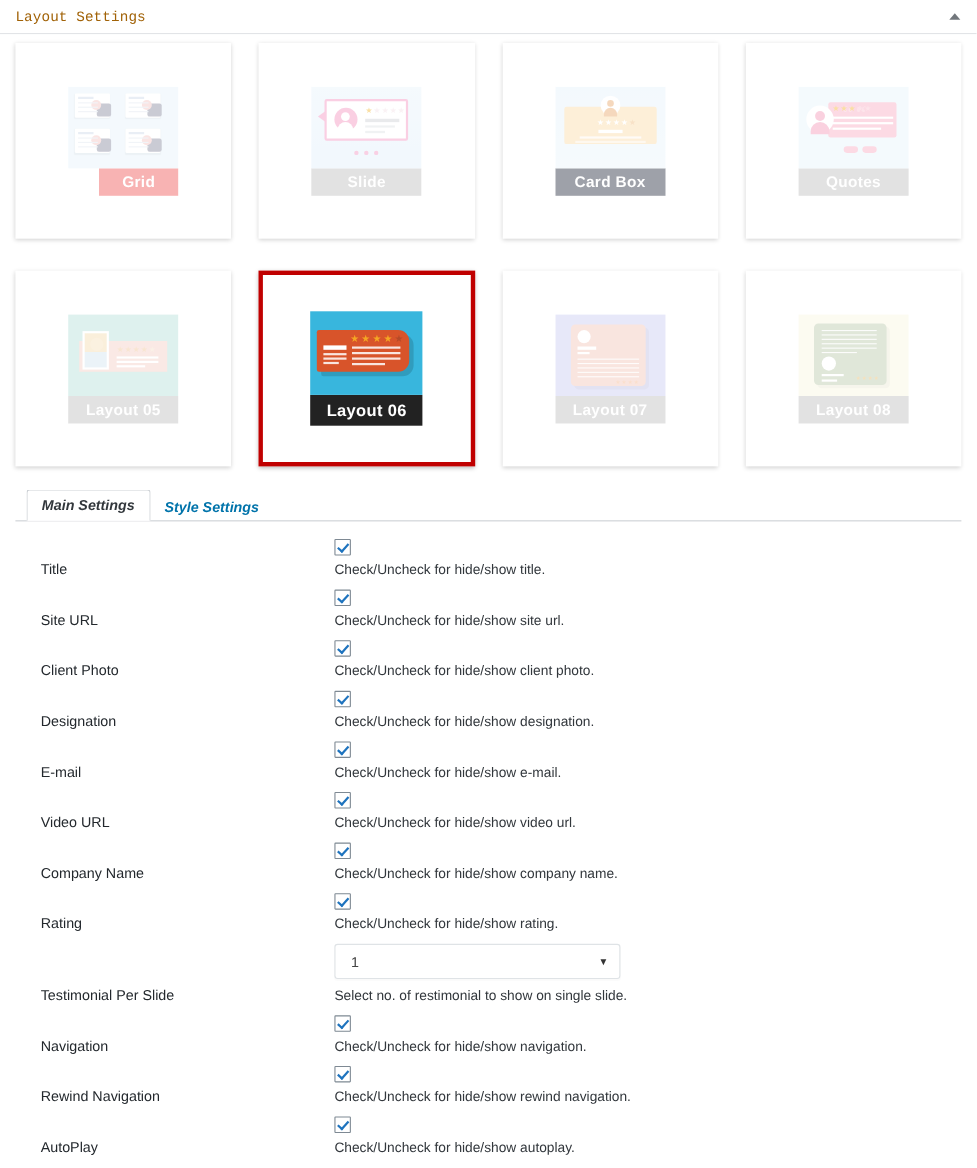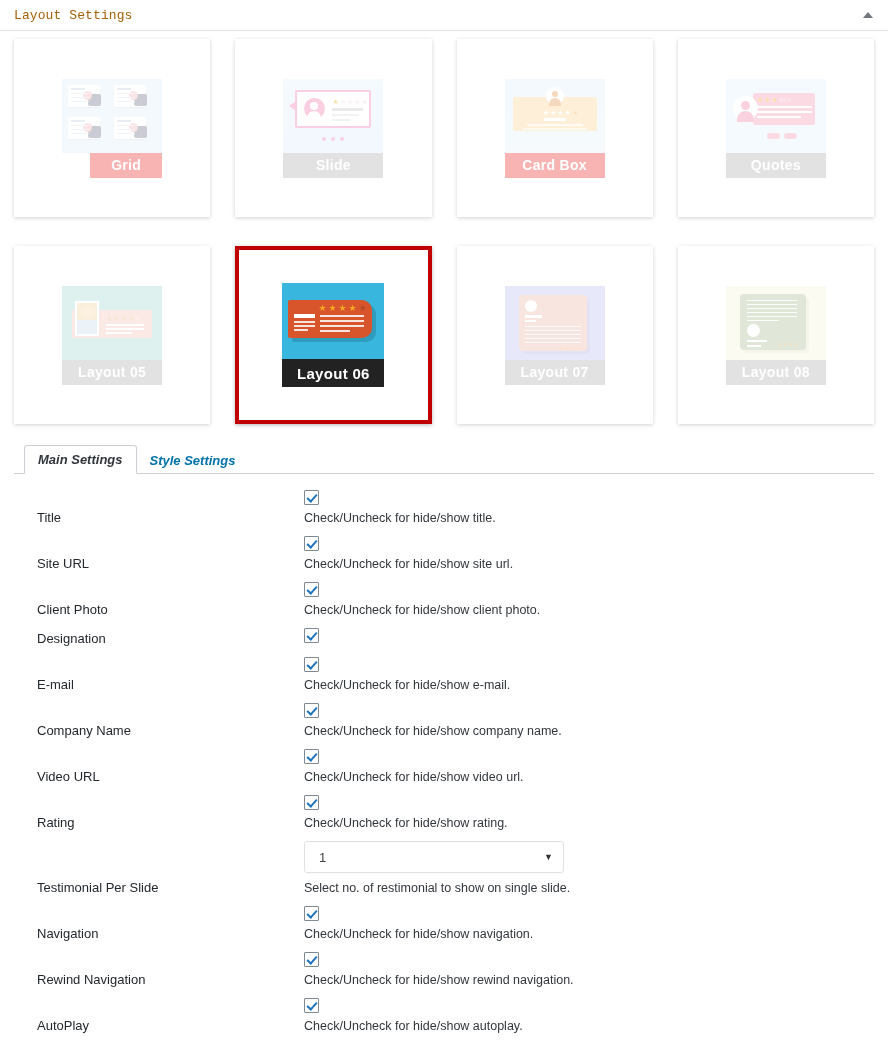--- a/index.html
+++ b/index.html
@@ -396,21 +396,21 @@
             <span class="star" style="color:#fff;">★</span>
               <span class="star" style="color:#fff;">★</span>
               <span class="star" style="color:#fff;">★</span>
               <span class="star" style="color:#fff;">★</span>
               <span class="star" style="color:#f0b775;">★</span>
           </div>
           <div class="ln" style="left:39px; top:39px; width:22px; height:3px;"></div>
           <div class="ln" style="left:22px; top:45px; width:56px; height:2px; opacity:.8;"></div>
           <div class="ln" style="left:18px; top:49px; width:64px; height:2px; opacity:.6;"></div>
         </div>
-        <div class="thumb-label" style="background:#ef4444;">Card Box</div>
+        <div class="thumb-label" style="background:#0f172a;">Card Box</div>
       </div>
     </div>
 
     <div class="layout-card">
       <div class="thumb faded">
         <div class="thumb-art quotes-art">
           <div class="q-card"></div>
           <div class="q-mark" style="left:40px; top:17px;">“</div>
           <div class="q-mark" style="left:52px; top:17px;">“</div>
           <div class="star-row" style="left:31px; top:17px;">
@@ -552,44 +552,45 @@
       <div class="sfield">
         <span class="cbx"></span>
         <div class="hint">Check/Uncheck for hide/show client photo.</div>
       </div>
     </div>
 
     <div class="srow">
       <div class="slabel">Designation</div>
       <div class="sfield">
         <span class="cbx"></span>
+        <div class="hint">Check/Uncheck for hide/show designation.</div>
       </div>
     </div>
 
     <div class="srow">
       <div class="slabel">E-mail</div>
       <div class="sfield">
         <span class="cbx"></span>
         <div class="hint">Check/Uncheck for hide/show e-mail.</div>
       </div>
     </div>
 
     <div class="srow">
+      <div class="slabel">Video URL</div>
+      <div class="sfield">
+        <span class="cbx"></span>
+        <div class="hint">Check/Uncheck for hide/show video url.</div>
+      </div>
+    </div>
+
+    <div class="srow">
       <div class="slabel">Company Name</div>
       <div class="sfield">
         <span class="cbx"></span>
         <div class="hint">Check/Uncheck for hide/show company name.</div>
-      </div>
-    </div>
-
-    <div class="srow">
-      <div class="slabel">Video URL</div>
-      <div class="sfield">
-        <span class="cbx"></span>
-        <div class="hint">Check/Uncheck for hide/show video url.</div>
       </div>
     </div>
 
     <div class="srow">
       <div class="slabel">Rating</div>
       <div class="sfield">
         <span class="cbx"></span>
         <div class="hint">Check/Uncheck for hide/show rating.</div>
       </div>
     </div>

